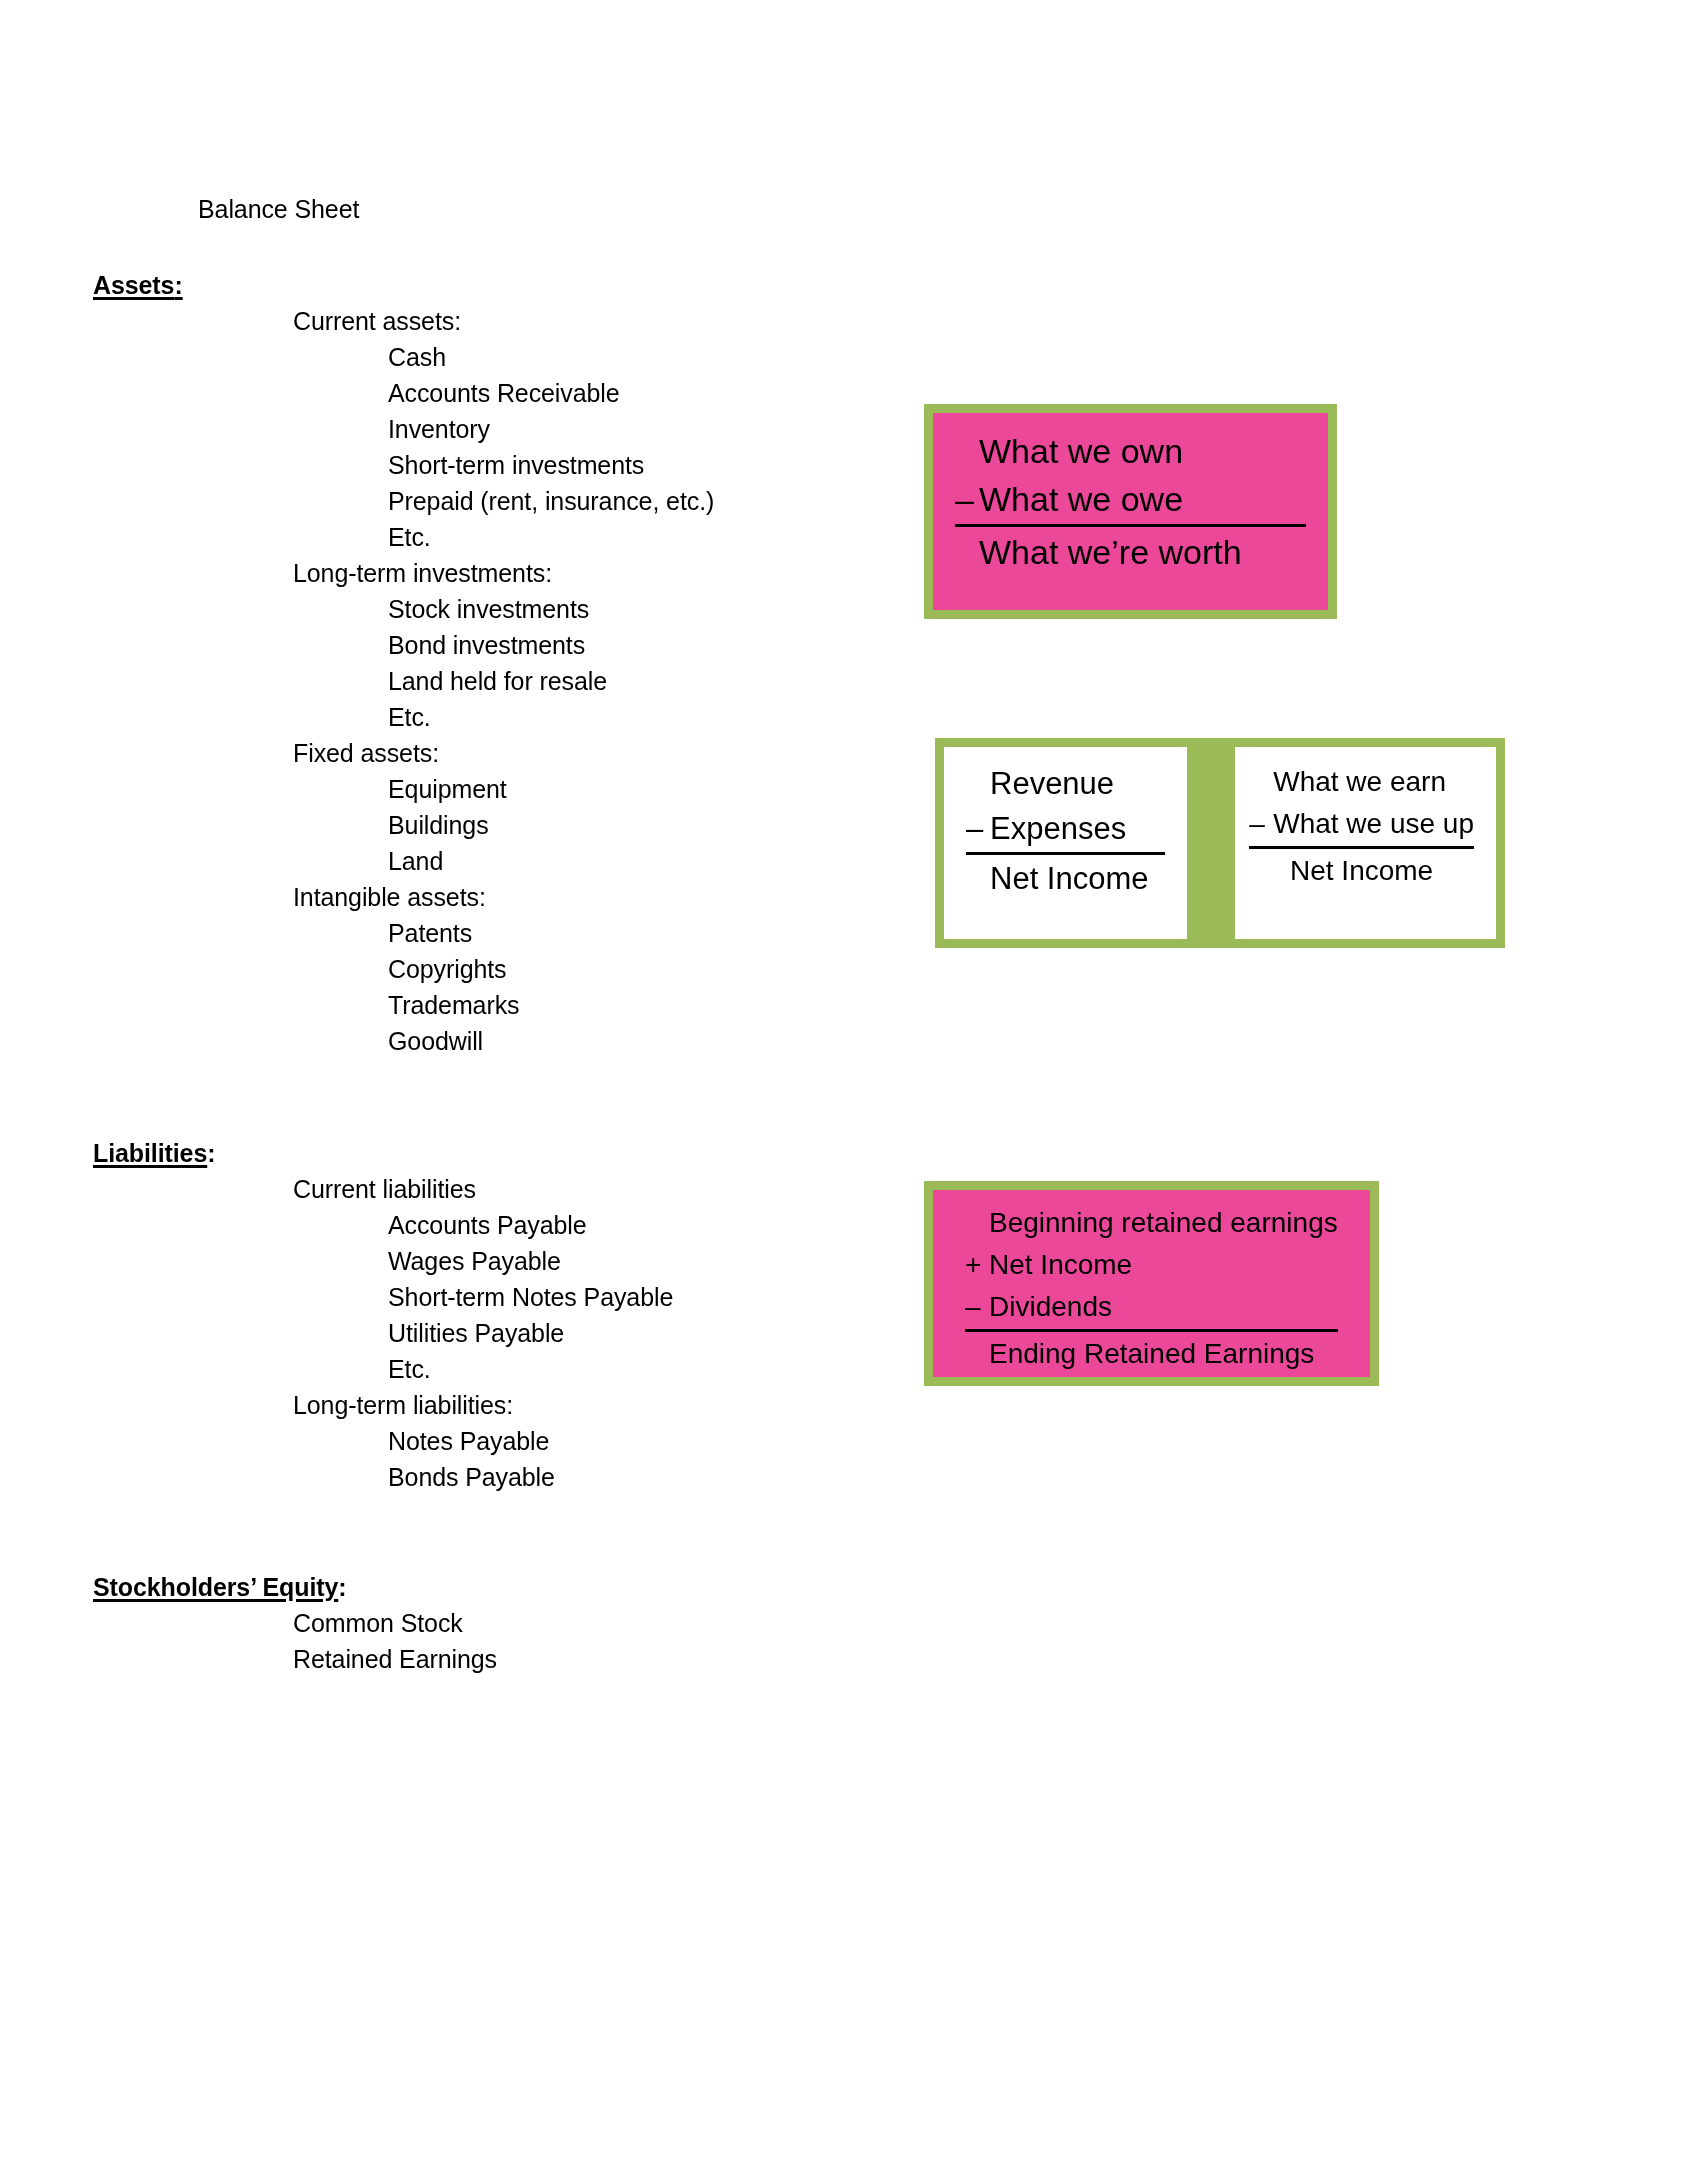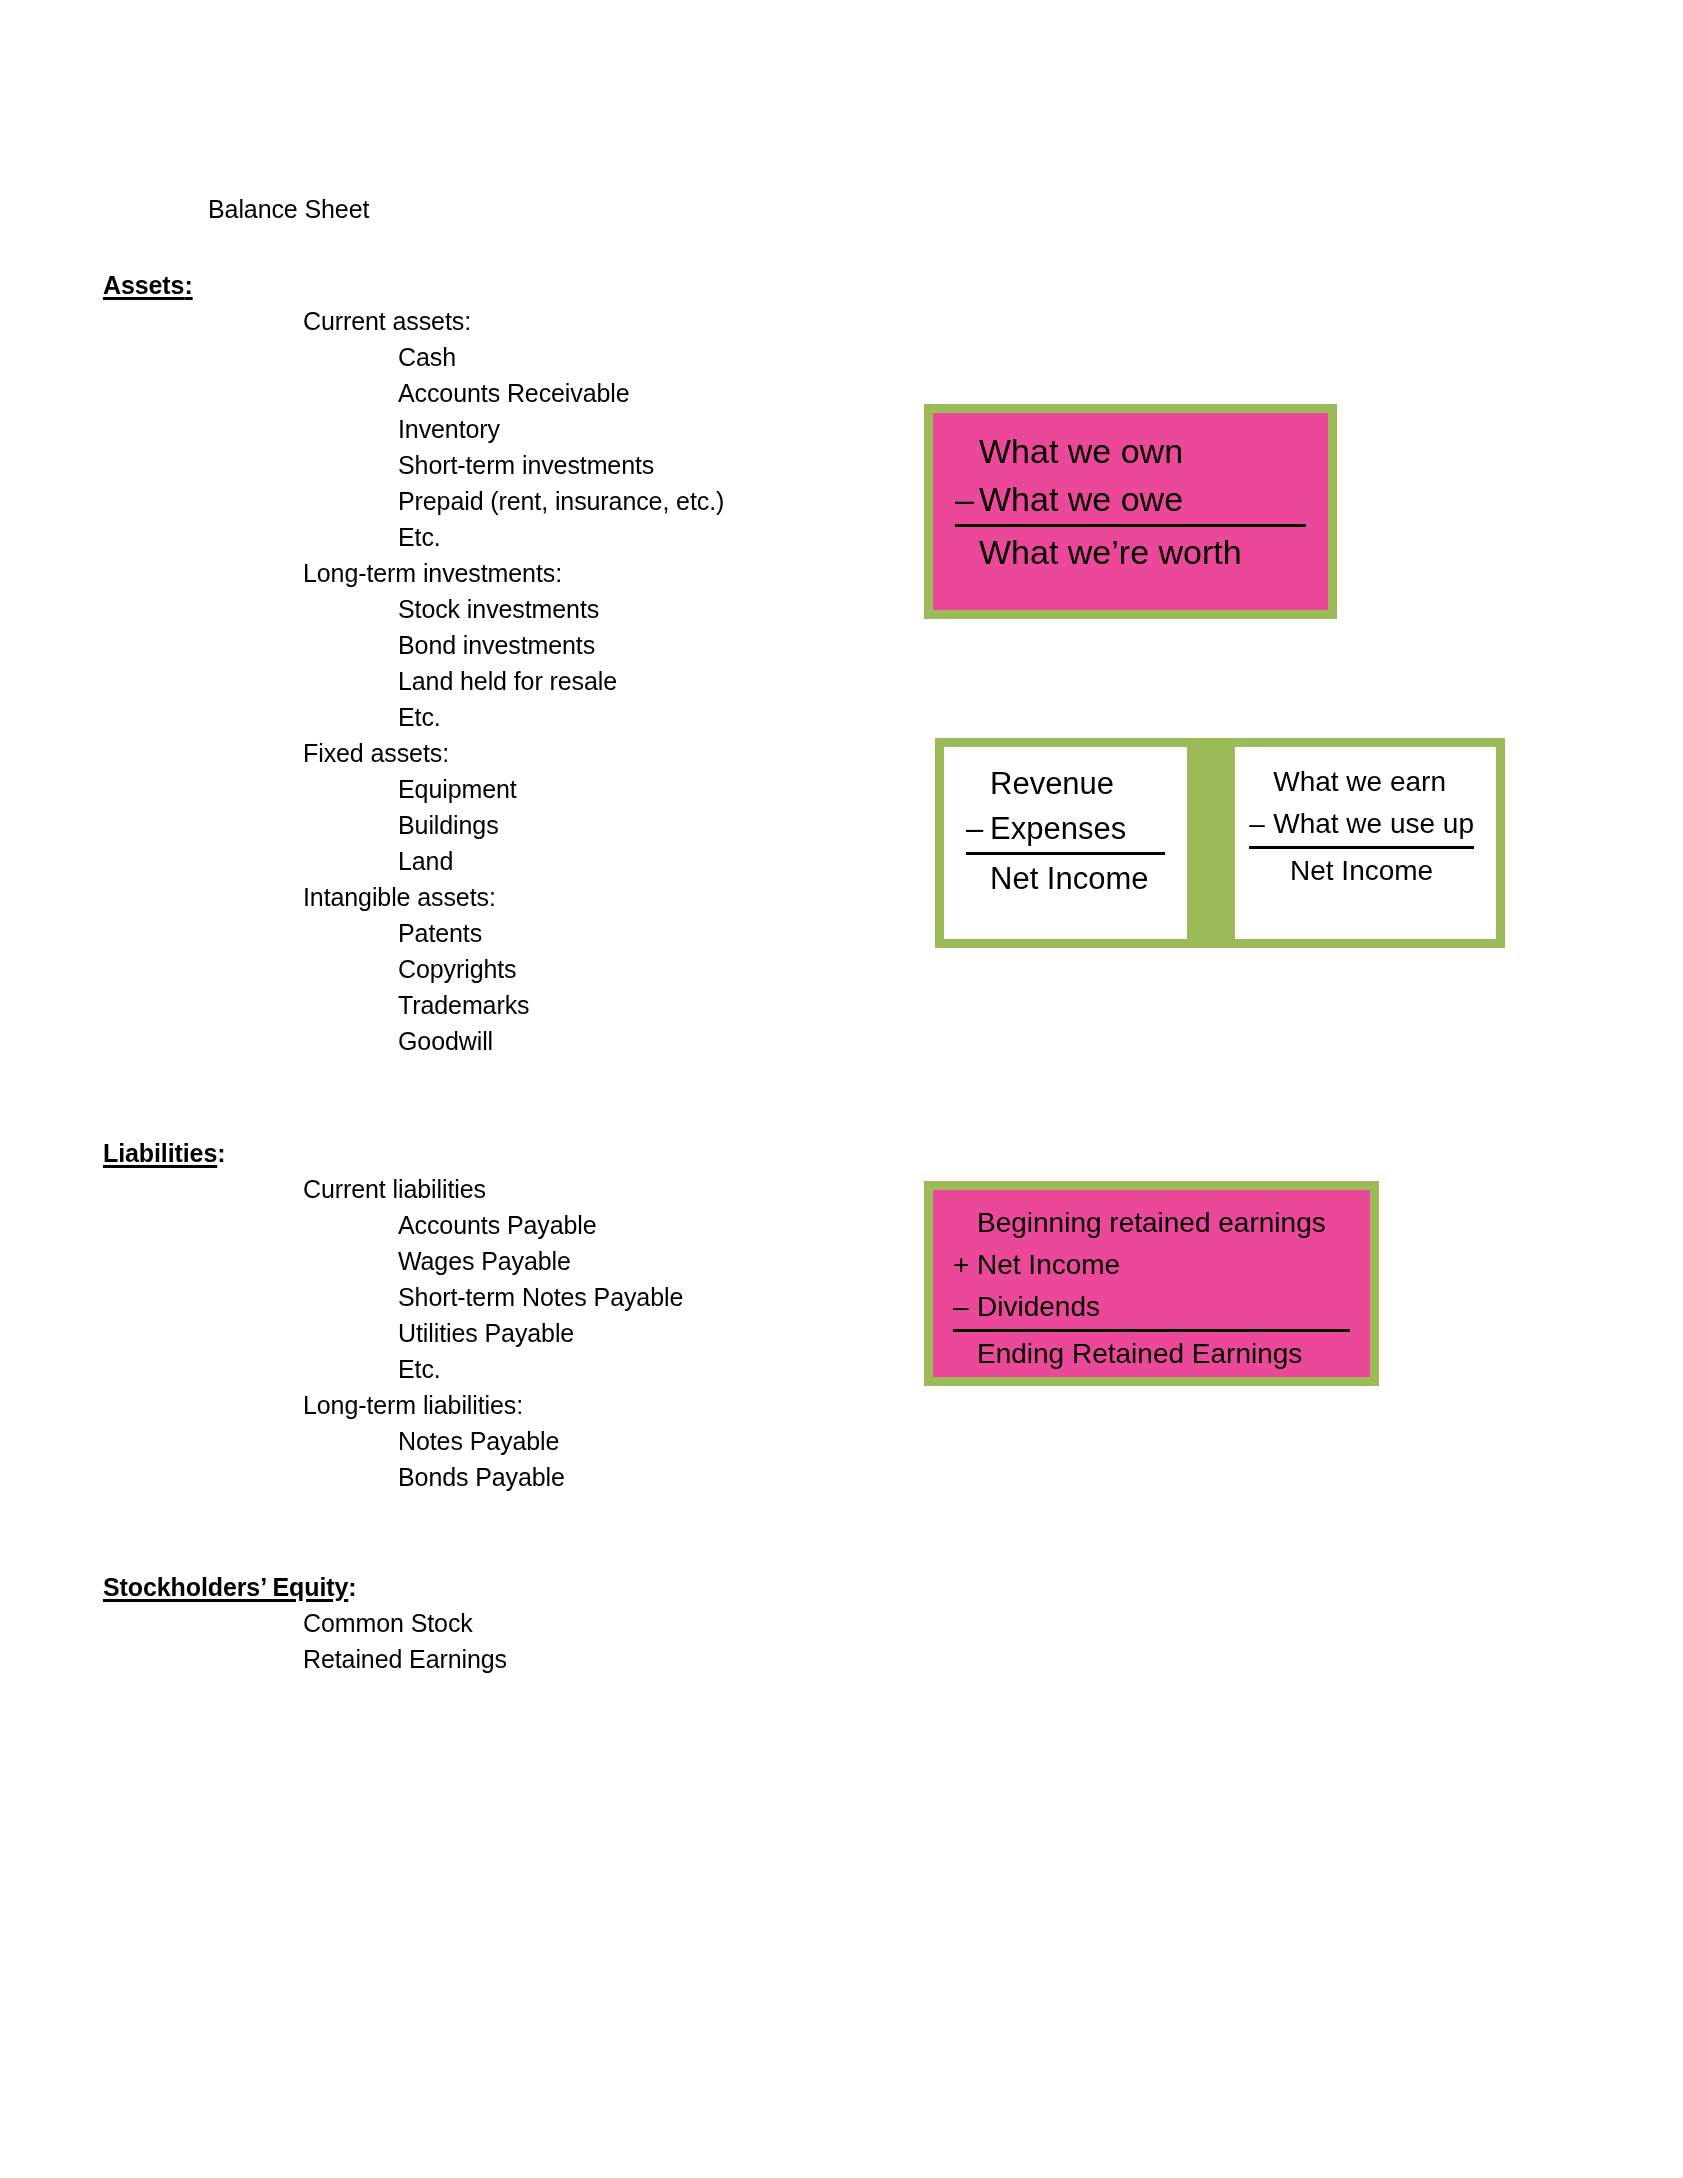--- a/index.html
+++ b/index.html
@@ -19,21 +19,21 @@
   
   .page {
     position: absolute;
     inset: 0;
     background: #ffffff;
   }
 
   
   .outline {
     position: absolute;
-    left: 10px;
+    left: 0;
     top: 0;
     width: 990px;
   }
   .line {
     font-size: 25px;
     line-height: 36px;
     white-space: pre;
     letter-spacing: -0.1px;
   }
   
@@ -219,21 +219,21 @@
         </div>
         <div class="rule"></div>
         <div class="frow centered">
           <span>Net Income</span>
         </div>
       </div>
     </div>
   </div>
 
   <div class="gbox f-sm" style="left:924px; top:1181px; width:455px; height:205px;">
-    <div class="formula" style="padding:12px 20px;">
+    <div class="formula" style="padding:12px 32px;">
       <div class="frow">
         <span class="op"></span>
         <span>Beginning retained earnings</span>
       </div>
       <div class="frow">
         <span class="op">+</span>
         <span>Net Income</span>
       </div>
       <div class="frow">
         <span class="op">–</span>

